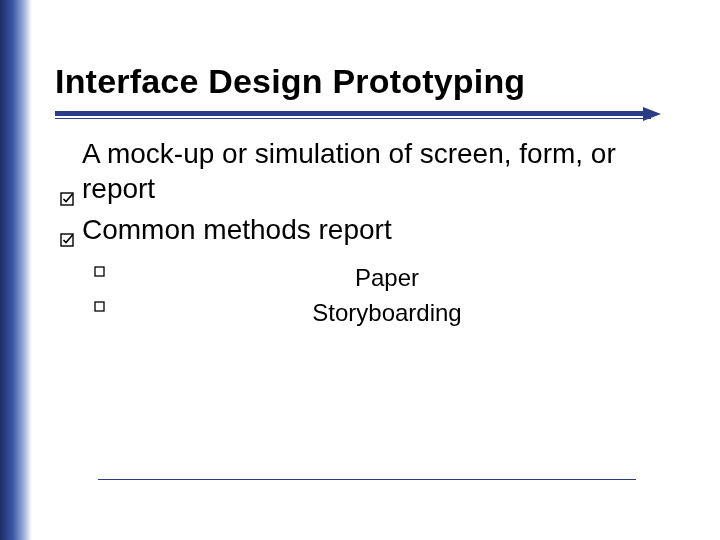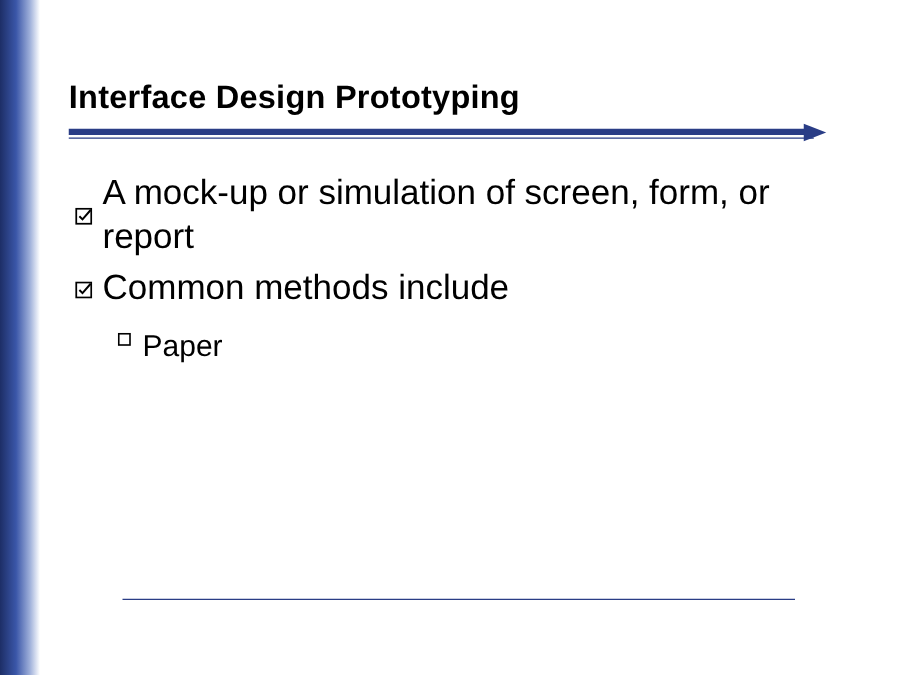--- a/index.html
+++ b/index.html
@@ -26,21 +26,21 @@
     height: 540px;
     background: linear-gradient(to right, #1d2e66 0%, #3a56a8 40%, #9fb0da 75%, #ffffff 100%);
   }
   .title-block {
     position: absolute;
     left: 55px;
     top: 62px;
     width: 610px;
   }
   .title-text {
-    font-size: 26px;
+    font-size: 34px;
     font-weight: bold;
     letter-spacing: 0.2px;
     white-space: nowrap;
   }
   .title-rule {
     position: relative;
     margin-top: 10px;
     height: 8px;
     width: 596px;
   }
@@ -71,36 +71,37 @@
     border-bottom: 7px solid transparent;
   }
   .body {
     position: absolute;
     left: 60px;
     top: 136px;
     width: 600px;
   }
   .level1 {
     display: flex;
-    align-items: center;
+    align-items: flex-end;
     font-size: 28px;
     line-height: 1.25;
     margin-bottom: 6px;
   }
   .level1 .bullet {
     flex: 0 0 auto;
     width: 22px;
     padding-top: 4px;
   }
   .level1 .text {
     flex: 1 1 auto;
   }
   .level2-group {
     margin-left: 34px;
     margin-top: 14px;
+    text-align: center;
   }
   .level2 {
     display: flex;
     align-items: flex-start;
     font-size: 24px;
     line-height: 1.45;
   }
   .level2 .bullet {
     flex: 0 0 auto;
     width: 20px;
@@ -149,34 +150,42 @@
       <span class="text">A mock-up or simulation of screen, form, or report</span>
     </div>
 
     <div class="level1">
       <span class="bullet">
         <svg class="bullet-icon" width="14" height="14" viewBox="0 0 14 14">
           <rect x="1" y="1" width="12" height="12" fill="none" stroke="#000" stroke-width="1.4"></rect>
           <path d="M3.5 7 L6 9.5 L12.5 2" fill="none" stroke="#000" stroke-width="1.6"></path>
         </svg>
       </span>
-      <span class="text">Common methods include</span>
+      <span class="text">Common methods report</span>
     </div>
 
     <div class="level2-group">
 
       <div class="level2">
         <span class="bullet">
           <svg class="bullet-icon" width="11" height="11" viewBox="0 0 11 11">
             <rect x="1" y="1" width="9" height="9" fill="none" stroke="#000" stroke-width="1.3"></rect>
           </svg>
         </span>
         <span class="text">Paper</span>
       </div>
 
+      <div class="level2">
+        <span class="bullet">
+          <svg class="bullet-icon" width="11" height="11" viewBox="0 0 11 11">
+            <rect x="1" y="1" width="9" height="9" fill="none" stroke="#000" stroke-width="1.3"></rect>
+          </svg>
+        </span>
+        <span class="text">Storyboarding</span>
+      </div>
 
 
 
     </div>
 
   </div>
 
   <div class="bottom-rule"></div>
 
 </div>

